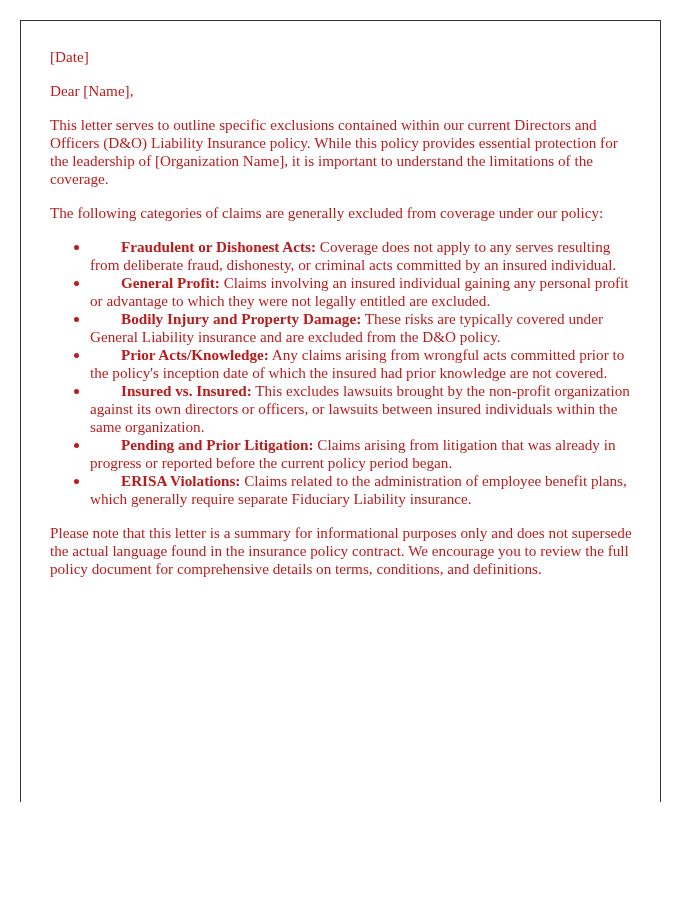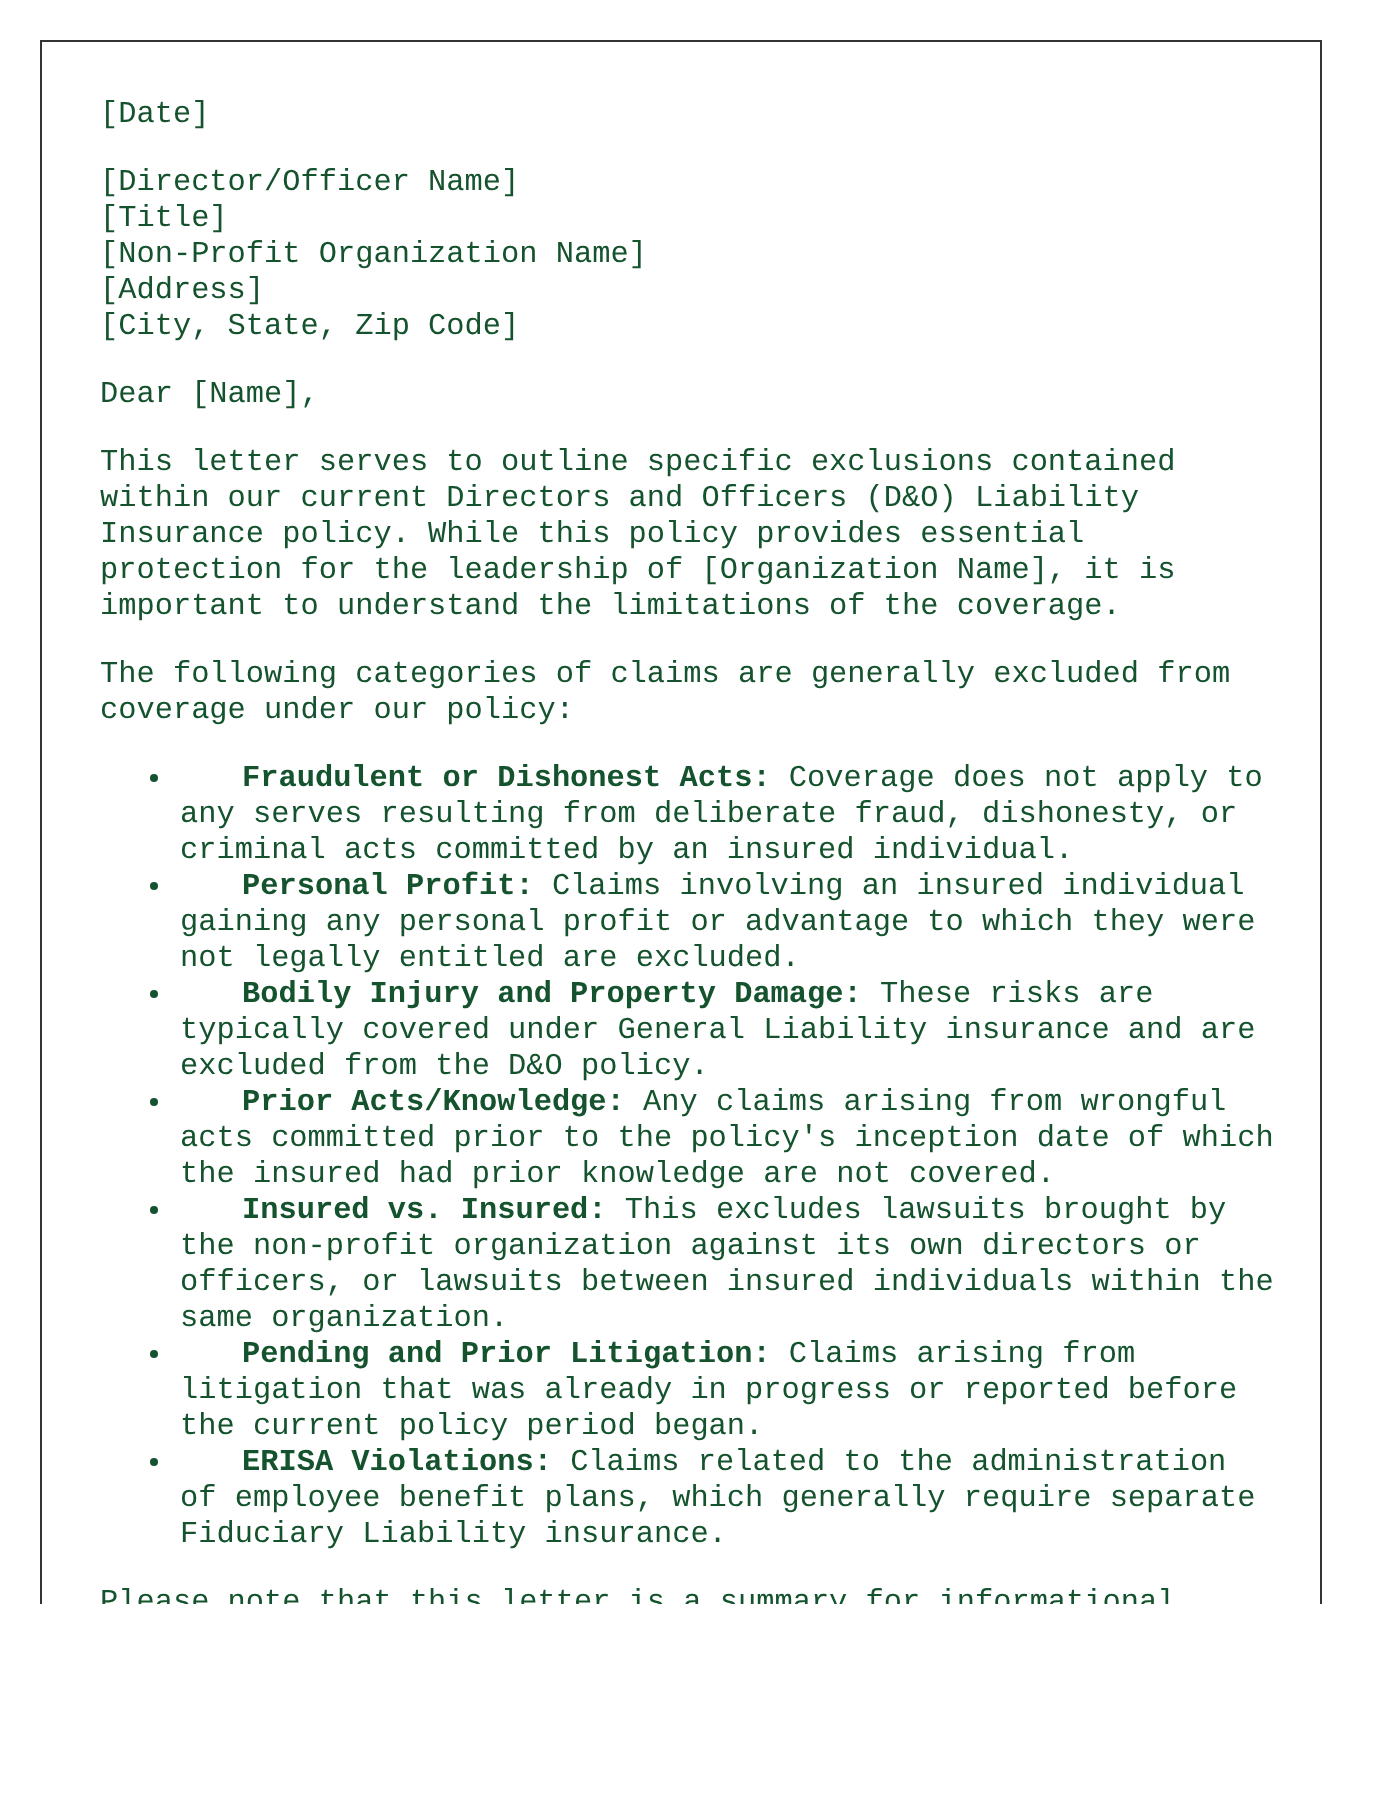--- a/index.html
+++ b/index.html
@@ -4,49 +4,42 @@
 <style>
   html, body { margin: 0; padding: 0; background: #ffffff; }
   body { width: 700px; height: 900px; position: relative; overflow: hidden; }
   .page {
     position: absolute; left: 20px; top: 20px; width: 641px; height: 782px;
     border: 1px solid #333333; border-bottom: none; box-sizing: border-box;
     overflow: hidden;
   }
   .content {
     position: absolute; left: 29px; top: 27px; width: 590px;
-    font-family: Liberation Mono, monospace; font-size: 15.2px; line-height: 18px;
-    color: #14532d;
+    font-family: Liberation Serif, serif; font-size: 15.2px; line-height: 18px;
+    color: #b91c1c;
   }
   p { margin: 0 0 16px 0; }
   .addr p { margin: 0; }
   .addr { margin-bottom: 16px; }
   ul { margin: 0 0 16px 0; padding-left: 40px; }
   li { margin: 0; }
   b { font-weight: bold; margin-left: 31px; }
 </style>
 </head>
 <body>
 
 <div class="page">
   <div class="content">
     <p>[Date]</p>
-    <div class="addr">
-      <p>[Director/Officer Name]</p>
-      <p>[Title]</p>
-      <p>[Non-Profit Organization Name]</p>
-      <p>[Address]</p>
-      <p>[City, State, Zip Code]</p>
-    </div>
     <p>Dear [Name],</p>
     <p>This letter serves to outline specific exclusions contained within our current Directors and Officers (D&amp;O) Liability Insurance policy. While this policy provides essential protection for the leadership of [Organization Name], it is important to understand the limitations of the coverage.</p>
     <p>The following categories of claims are generally excluded from coverage under our policy:</p>
     <ul>
       <li><b>Fraudulent or Dishonest Acts:</b><span> Coverage does not apply to any serves resulting from deliberate fraud, dishonesty, or criminal acts committed by an insured individual.</span></li>
-      <li><b>Personal Profit:</b><span> Claims involving an insured individual gaining any personal profit or advantage to which they were not legally entitled are excluded.</span></li>
+      <li><b>General Profit:</b><span> Claims involving an insured individual gaining any personal profit or advantage to which they were not legally entitled are excluded.</span></li>
       <li><b>Bodily Injury and Property Damage:</b><span> These risks are typically covered under General Liability insurance and are excluded from the D&amp;O policy.</span></li>
       <li><b>Prior Acts/Knowledge:</b><span> Any claims arising from wrongful acts committed prior to the policy's inception date of which the insured had prior knowledge are not covered.</span></li>
       <li><b>Insured vs. Insured:</b><span> This excludes lawsuits brought by the non-profit organization against its own directors or officers, or lawsuits between insured individuals within the same organization.</span></li>
       <li><b>Pending and Prior Litigation:</b><span> Claims arising from litigation that was already in progress or reported before the current policy period began.</span></li>
       <li><b>ERISA Violations:</b><span> Claims related to the administration of employee benefit plans, which generally require separate Fiduciary Liability insurance.</span></li>
     </ul>
     <p>Please note that this letter is a summary for informational purposes only and does not supersede the actual language found in the insurance policy contract. We encourage you to review the full policy document for comprehensive details on terms, conditions, and definitions.</p>
   </div>
 </div>
 

